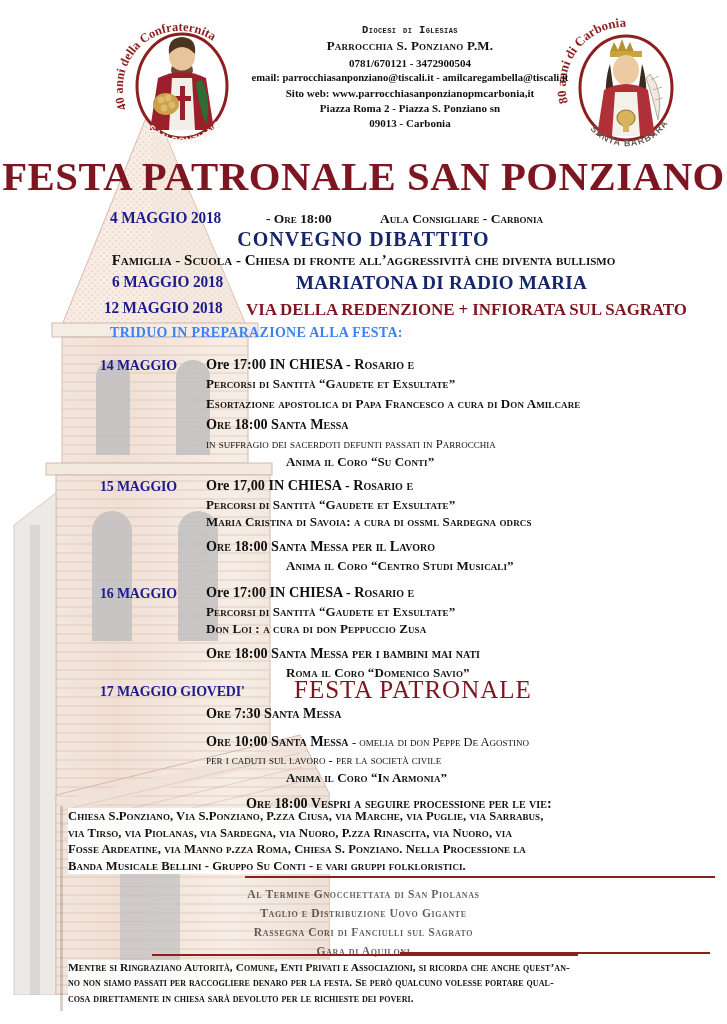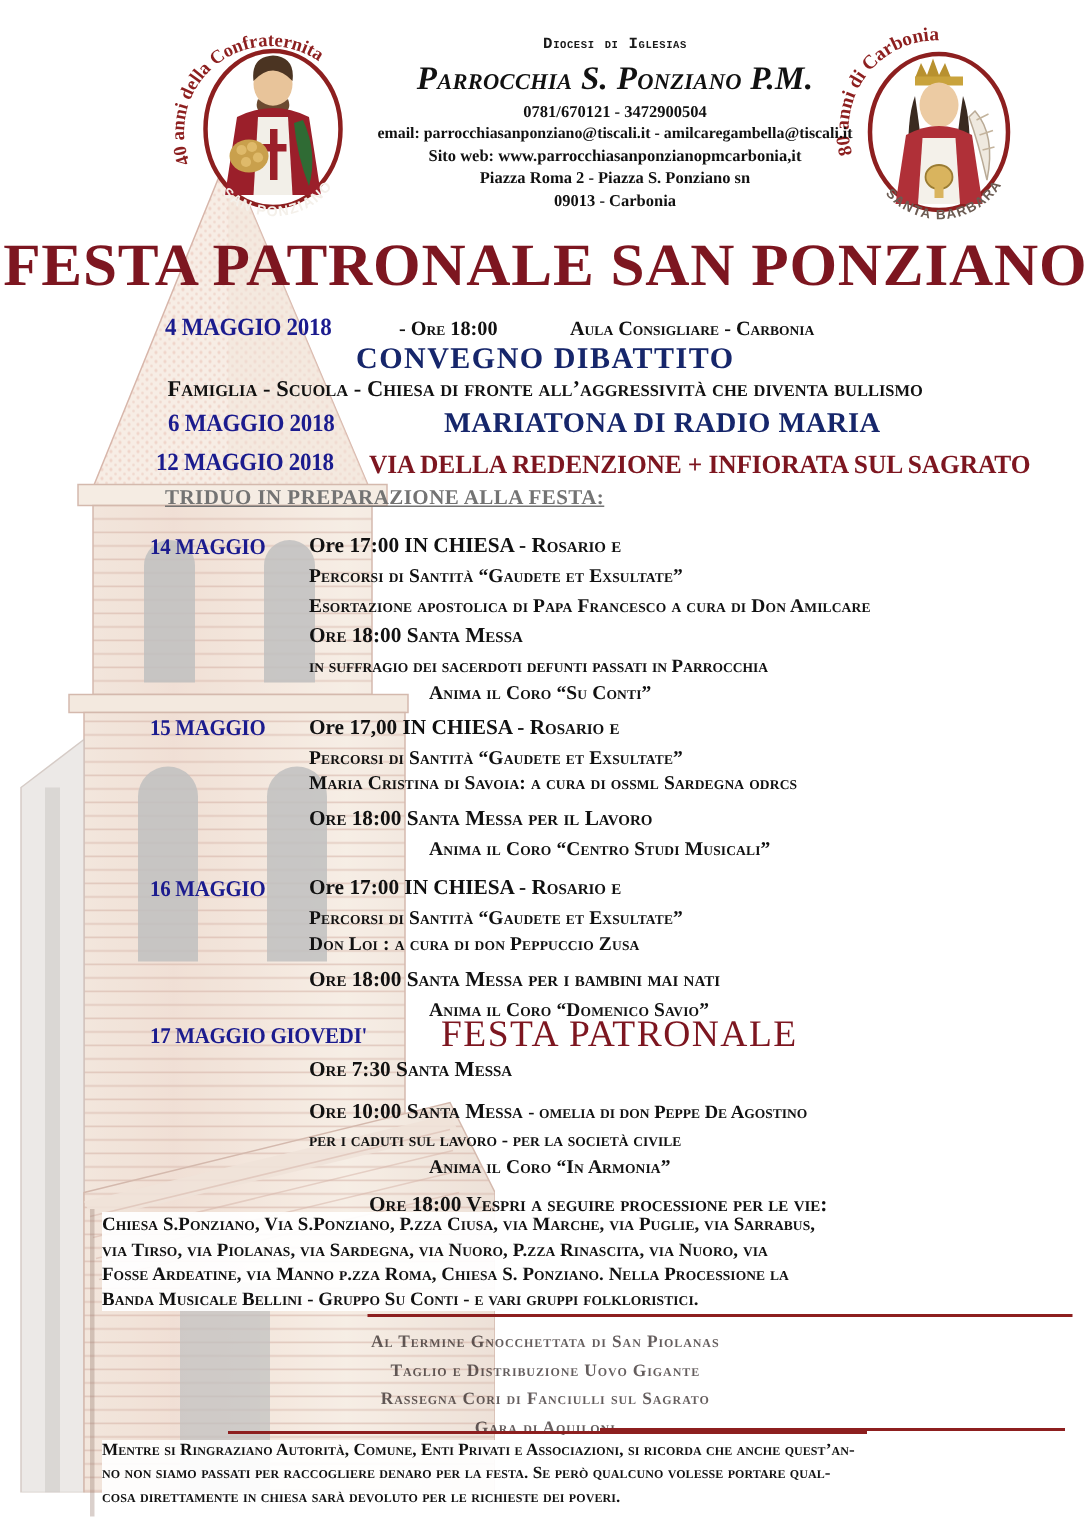--- a/index.html
+++ b/index.html
@@ -18,22 +18,22 @@
   
   .emblem{position:absolute;}
   .emblem svg{display:block;}
   #emb-left{left:110px;top:8px;width:140px;height:140px;}
   #emb-right{left:552px;top:8px;width:146px;height:140px;}
 
   
   .header{position:absolute;left:230px;top:24px;width:360px;text-align:center;
      line-height:1.28;}
   .dioc{font-size:10.5px;font-weight:bold;font-variant:small-caps;letter-spacing:.4px;color:#1a1a1a;font-family:Liberation Mono, monospace;}
-  .parr{font-size:22px;font-weight:bold;font-variant:small-caps;letter-spacing:.2px;color:#111;
-     margin-top:1px;white-space:nowrap;font-style:italic;}
+  .parr{font-size:13px;font-weight:bold;font-variant:small-caps;letter-spacing:.2px;color:#111;
+     margin-top:1px;white-space:nowrap;}
   .hline{font-size:11px;font-weight:bold;color:#111;margin-top:1px;white-space:nowrap;}
   .hline.wide{font-size:10.6px;}
 
   
   .maintitle{position:absolute;left:0;top:155px;width:727px;text-align:center;
      font-size:40px;line-height:44px;font-weight:bold;color:#7d1620;
      letter-spacing:.5px;font-family:"Liberation Serif","DejaVu Serif",serif;
      transform:scaleX(1.02);transform-origin:center;}
 
   
@@ -42,29 +42,29 @@
      font-family:"Liberation Serif","DejaVu Serif",serif;letter-spacing:-.2px;
      transform:scaleX(.93);transform-origin:left center;}
   .bluedate.sm{font-size:15px;}
 
   .r-4mag-time{font-size:13.5px;font-variant:small-caps;font-weight:bold;color:#111;}
   .r-conv{font-size:20px;font-weight:bold;color:#16266b;letter-spacing:1px;}
   .r-fam{font-size:15px;font-variant:small-caps;font-weight:bold;color:#111;}
   .r-mariatona{font-size:19px;font-weight:bold;color:#16266b;letter-spacing:.3px;}
   .r-via{font-size:17.5px;font-weight:bold;color:#7d1620;letter-spacing:-.1px;
      transform:scaleX(.97);transform-origin:left center;}
-  .r-triduo{font-size:14px;font-weight:bold;color:#737373;text-decoration:underline;
+  .r-triduo{font-size:14px;font-weight:bold;color:#3b82f6;
      letter-spacing:.3px;}
 
   
   .sched{position:absolute;white-space:nowrap;color:#111;}
   .s-main{font-size:14.2px;font-weight:bold;}
   .s-main .sc{font-variant:small-caps;}
   .s-sub{font-size:13px;font-weight:bold;font-variant:small-caps;letter-spacing:.1px;}
-  .s-sub2{font-size:12.6px;font-weight:bold;font-variant:small-caps;}
+  .s-sub2{font-size:12.6px;font-weight:normal;font-variant:small-caps;}
 
   .festapatr{position:absolute;font-size:25px;font-weight:normal;color:#7d1620;
      letter-spacing:1px;white-space:nowrap;}
 
   
   .streets{position:absolute;left:68px;top:808px;width:594px;
      background:rgba(255,255,255,.93);
      font-size:12.6px;font-weight:bold;font-variant:small-caps;line-height:16.6px;
      color:#111;text-align:left;letter-spacing:.05px;}
 
@@ -257,21 +257,21 @@
   <div class="row bluedate sm" style="left:100px;top:585px;">16 MAGGIO</div>
   <div class="sched s-main" style="left:206px;top:584px;">
     <span>Ore 17:00 IN CHIESA</span>
     <span class="sc">- Rosario e</span>
   </div>
   <div class="sched s-sub" style="left:206px;top:604px;">Percorsi di Santità  “Gaudete et Exsultate”</div>
   <div class="sched s-sub" style="left:206px;top:621px;">Don Loi : a cura di don Peppuccio Zusa</div>
   <div class="sched s-main" style="left:206px;top:645px;">
     <span class="sc">Ore 18:00  Santa Messa per i bambini mai nati</span>
   </div>
-  <div class="sched s-sub" style="left:286px;top:665px;">Anima il Coro “Domenico Savio”</div>
+  <div class="sched s-sub" style="left:286px;top:665px;">Roma il Coro “Domenico Savio”</div>
 
   <div class="row bluedate sm" style="left:100px;top:683px;">17 MAGGIO GIOVEDI'</div>
   <div class="festapatr" style="left:294px;top:676px;">FESTA  PATRONALE</div>
   <div class="sched s-main" style="left:206px;top:705px;">
     <span class="sc">Ore   7:30 Santa Messa</span>
   </div>
   <div class="sched s-main" style="left:206px;top:733px;text-align:right;">
     <span class="sc">Ore 10:00 Santa Messa</span>
     <span class="s-sub2" style="font-size:12.4px">- omelia di don Peppe De Agostino</span>
   </div>

